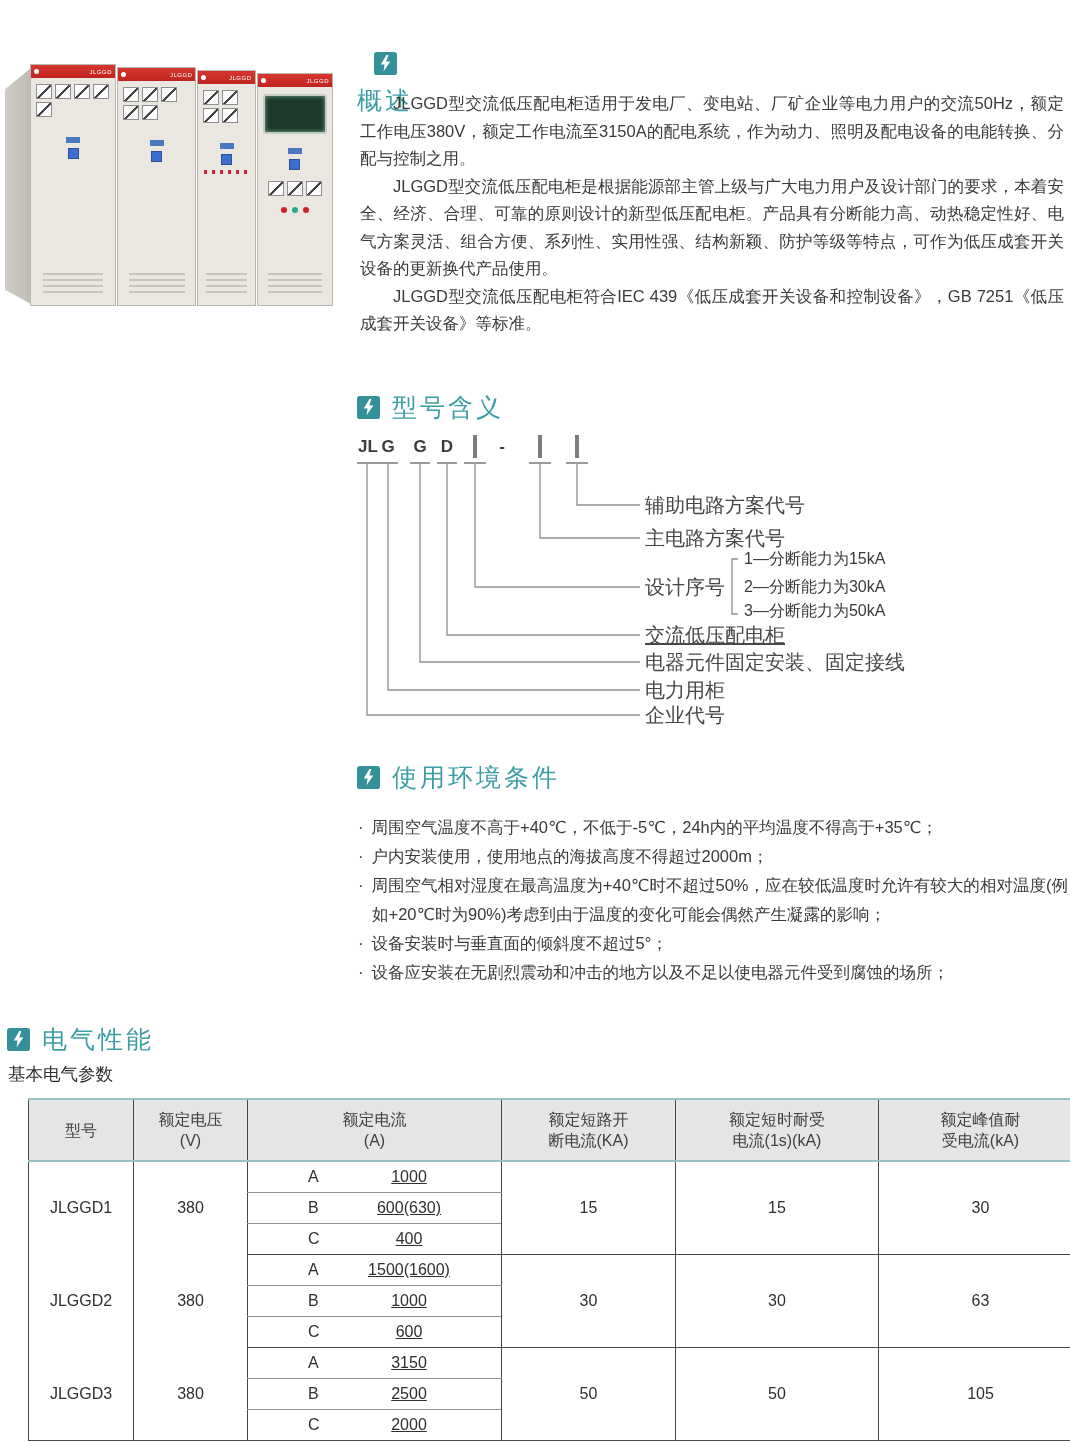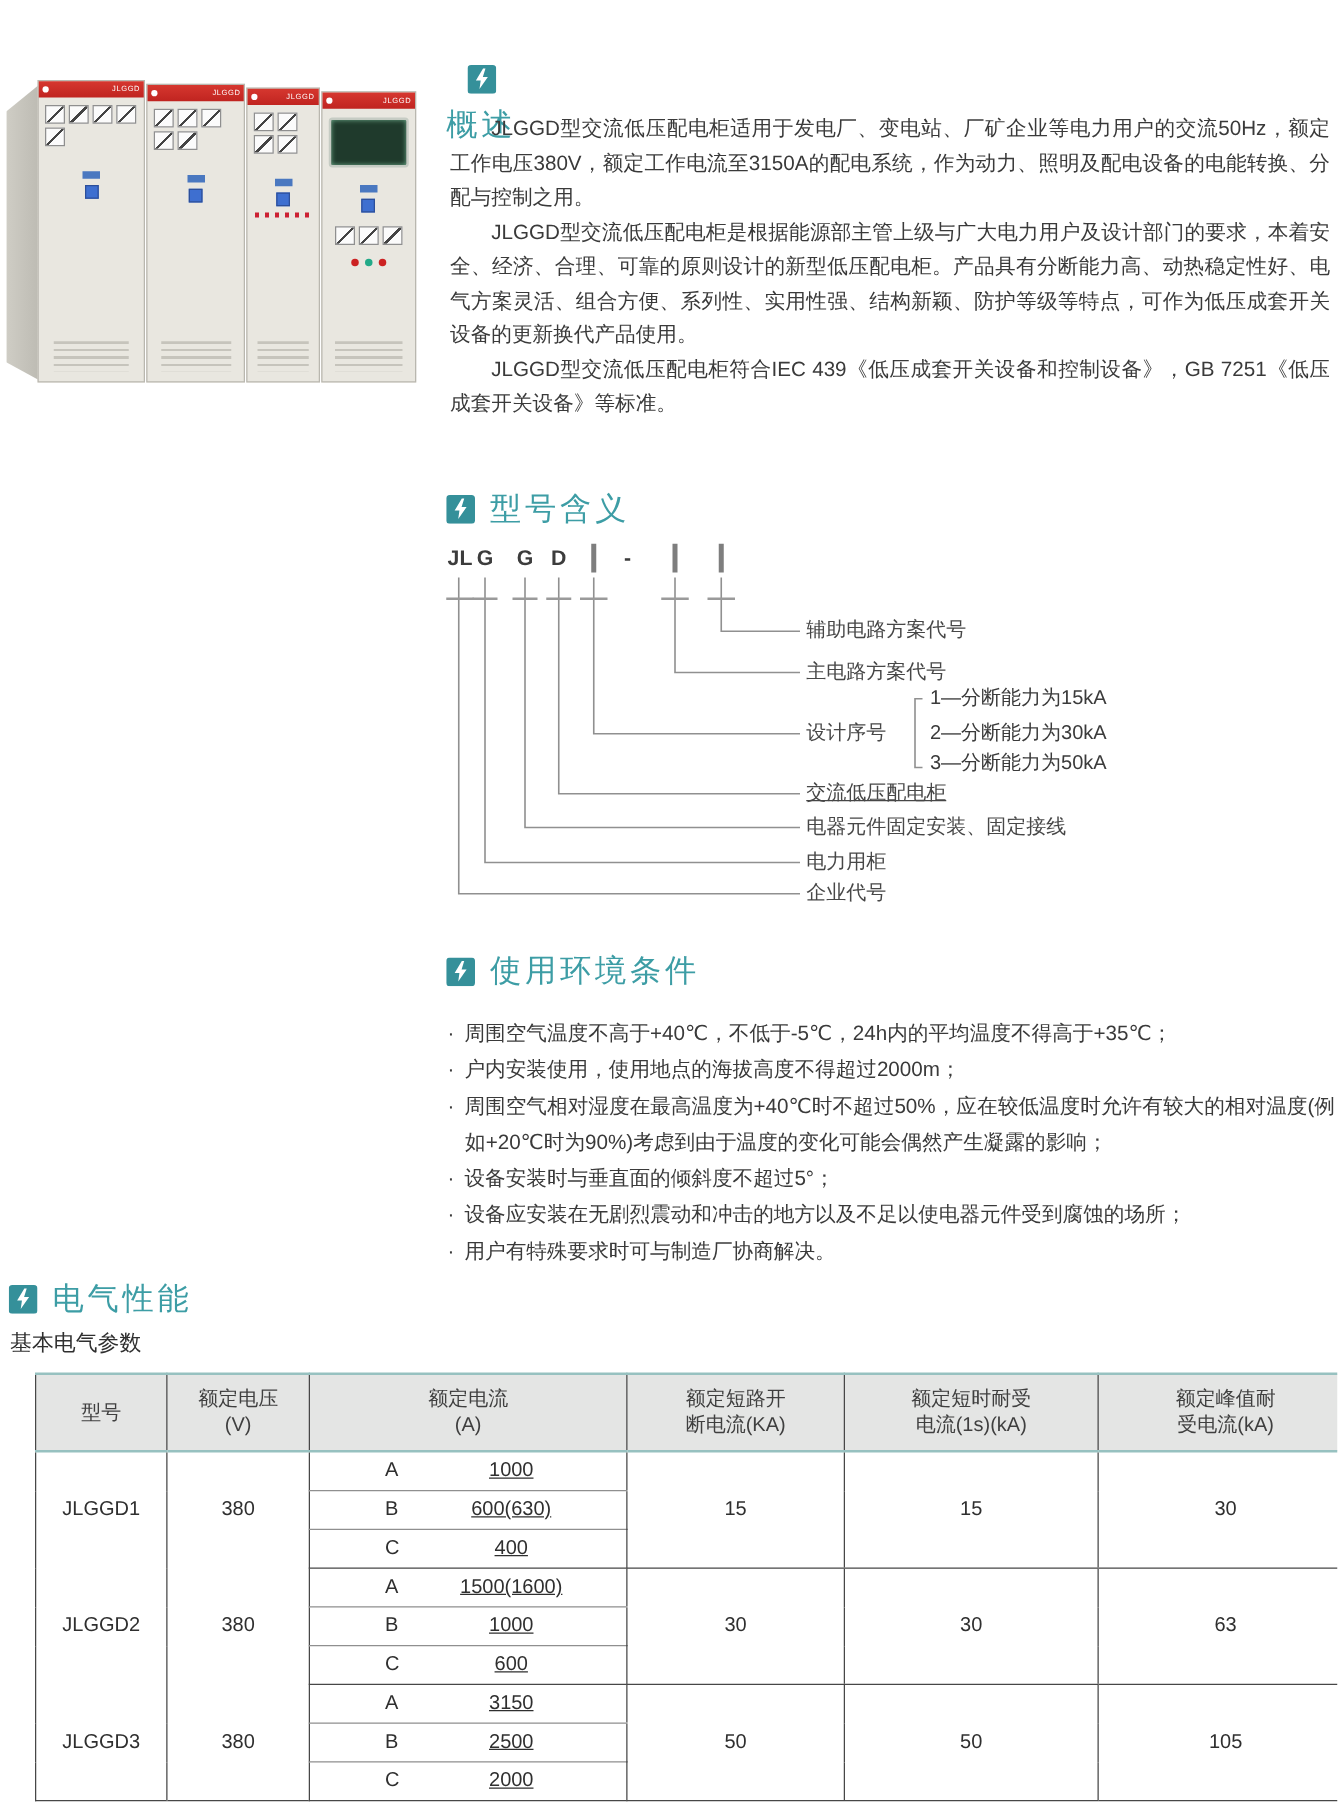--- a/index.html
+++ b/index.html
@@ -12,24 +12,24 @@
   .bolt{width:23px;height:23px;display:block;}
 
   
   .overview-text{position:absolute;left:360px;top:90px;width:704px;}
   .overview-text p{margin:0;text-indent:2em;font-size:16.5px;line-height:27.5px;text-align:justify;color:#3a3a3a;}
 
   
   .diagram{position:absolute;left:355px;top:428px;width:715px;height:305px;}
   .diagram svg{position:absolute;left:0;top:0;}
   .seg{position:absolute;top:10px;height:22px;text-align:center;font-size:17px;font-weight:600;color:#3c3c3c;
-       border-bottom:2px solid #9a9a9a;padding-bottom:18px;line-height:18px;}
+       border-bottom:2px solid #9a9a9a;padding-bottom:2px;line-height:18px;}
   .seg.nound{border-bottom:none;}
   .pbox{width:14px;height:14px;border:2px solid #7e7e7e;margin:1px auto 1px;}
-  .dlabel{position:absolute;left:290px;height:22px;line-height:22px;font-size:16px;color:#474747;white-space:nowrap;}
+  .dlabel{position:absolute;left:290px;height:22px;line-height:22px;font-size:20px;color:#474747;white-space:nowrap;}
   .opt{position:absolute;left:389px;height:22px;line-height:22px;font-size:16px;font-weight:400;color:#3b3b3b;white-space:nowrap;}
 
   
   .env-list{position:absolute;left:358px;top:813px;width:710px;}
   .env-item{padding-left:14px;text-indent:-14px;font-size:16.5px;line-height:29px;text-align:justify;color:#3a3a3a;}
   .env-item .mk{margin-right:8px;}
 
   
   .subtitle{position:absolute;left:8px;top:1062px;font-size:17.5px;color:#2f2f2f;}
   .params{position:absolute;left:8px;top:1098px;border-collapse:collapse;table-layout:fixed;width:1054px;
@@ -225,21 +225,20 @@
         <polygon points="13,3 7,13 11,13 10,20 17,10 12.8,10 15,3" fill="#fff"></polygon>
       </svg>
     <h2>使用环境条件</h2>
   </div>
   <div class="env-list">
     <div class="env-item"><span class="mk">·</span><span>周围空气温度不高于+40℃，不低于-5℃，24h内的平均温度不得高于+35℃；</span></div>
     <div class="env-item"><span class="mk">·</span><span>户内安装使用，使用地点的海拔高度不得超过2000m；</span></div>
     <div class="env-item"><span class="mk">·</span><span>周围空气相对湿度在最高温度为+40℃时不超过50%，应在较低温度时允许有较大的相对温度(例如+20℃时为90%)考虑到由于温度的变化可能会偶然产生凝露的影响；</span></div>
     <div class="env-item"><span class="mk">·</span><span>设备安装时与垂直面的倾斜度不超过5°；</span></div>
     <div class="env-item"><span class="mk">·</span><span>设备应安装在无剧烈震动和冲击的地方以及不足以使电器元件受到腐蚀的场所；</span></div>
-    <div class="env-item"><span class="mk">·</span><span>用户有特殊要求时可与制造厂协商解决。</span></div>
   </div>
 
   <div class="sec-head" style="left:7px;top:1026px;">
     <svg class="bolt" viewBox="0 0 24 24">
         <rect width="24" height="24" rx="3" fill="#35909a"></rect>
         <polygon points="13,3 7,13 11,13 10,20 17,10 12.8,10 15,3" fill="#fff"></polygon>
       </svg>
     <h2>电气性能</h2>
   </div>
   <div class="subtitle">基本电气参数</div>

